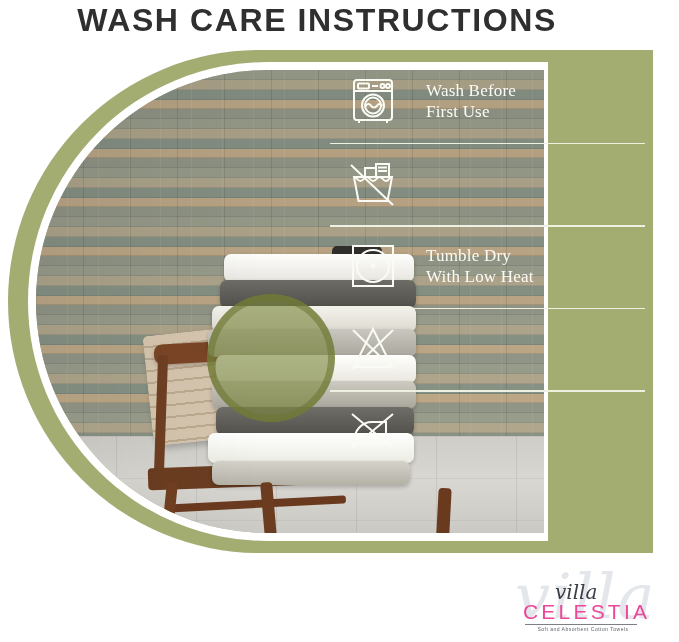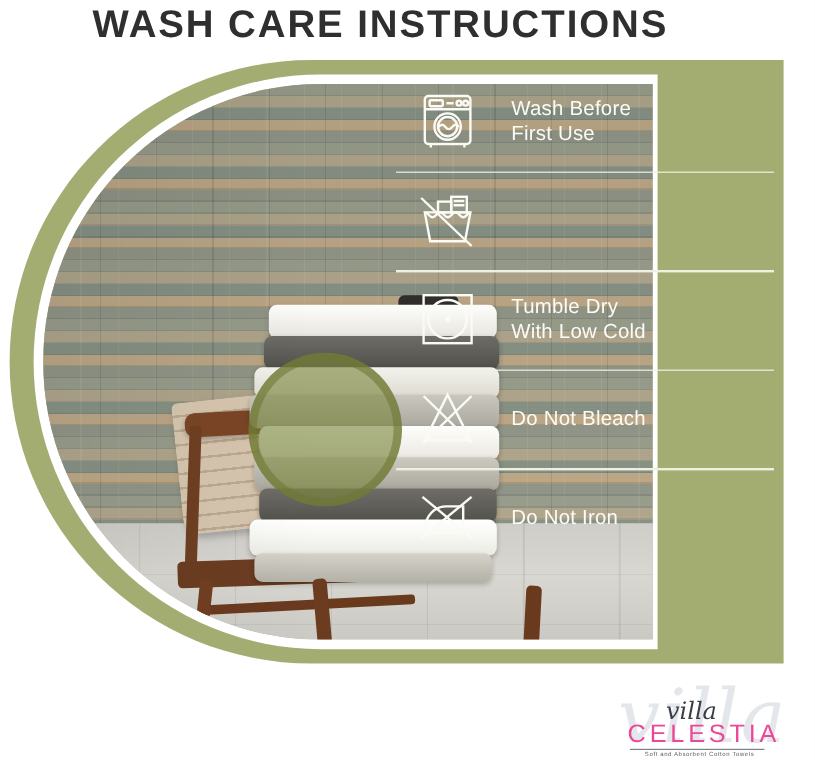--- a/index.html
+++ b/index.html
@@ -139,20 +139,21 @@
     border: 7px solid rgba(108,118,52,0.58);
   }
 
   
   .rows { position:absolute; left:330px; top:60px; width:349px; height:495px; }
   .row {
     position:relative;
     display:flex; align-items:center;
     height:82.5px;
     padding-left:12px;
+    font-family:Liberation Serif, serif;
   }
   .row + .row::before{
     content:""; position:absolute; left:0px; top:0; width:315px; height:1.5px;
     background:#eef0e2;
   }
   .row-icon{ width:62px; flex:0 0 62px; display:flex; align-items:center; justify-content:center; }
   .row-icon svg{ display:block; }
   .row-label{
     color:#fbfbf6;
     font-size:17px;
@@ -273,44 +274,42 @@
 
     <div class="row">
       <div class="row-icon">
         <svg width="48" height="48" viewBox="0 0 48 48" fill="none" stroke="#fbfbf6" stroke-width="2">
           <rect x="4" y="4" width="40" height="40"></rect>
           <circle cx="24" cy="24" r="16"></circle>
           <circle cx="24" cy="24" r="2.4" fill="#fbfbf6" stroke="none"></circle>
         </svg>
       </div>
       <div class="row-label">Tumble Dry
-With Low Cold</div>
+With Low Heat</div>
     </div>
 
     <div class="row">
       <div class="row-icon">
         <svg width="50" height="50" viewBox="0 0 50 50" fill="none" stroke="#fbfbf6" stroke-width="2">
           <path d="M25 5 44 43H6z"></path>
           <line x1="5" y1="6" x2="45" y2="45"></line>
           <line x1="45" y1="6" x2="5" y2="45"></line>
         </svg>
       </div>
-      <div class="row-label">Do Not Bleach</div>
     </div>
 
     <div class="row">
       <div class="row-icon">
         <svg width="52" height="44" viewBox="0 0 52 44" fill="none" stroke="#fbfbf6" stroke-width="2">
           <path d="M7 33c0-12 8-20 18-20h14v20z"></path>
           <line x1="5" y1="35" x2="44" y2="35"></line>
           <line x1="5" y1="5" x2="46" y2="39"></line>
           <line x1="46" y1="5" x2="5" y2="39"></line>
         </svg>
       </div>
-      <div class="row-label">Do Not Iron</div>
     </div>
 
   </div>
 
   <div class="logo">
     <div class="ghost">villa</div>
     <div class="script">villa</div>
     <div class="word">CELESTIA</div>
     <div class="rule"></div>
     <div class="tag">Soft and Absorbent Cotton Towels</div>

